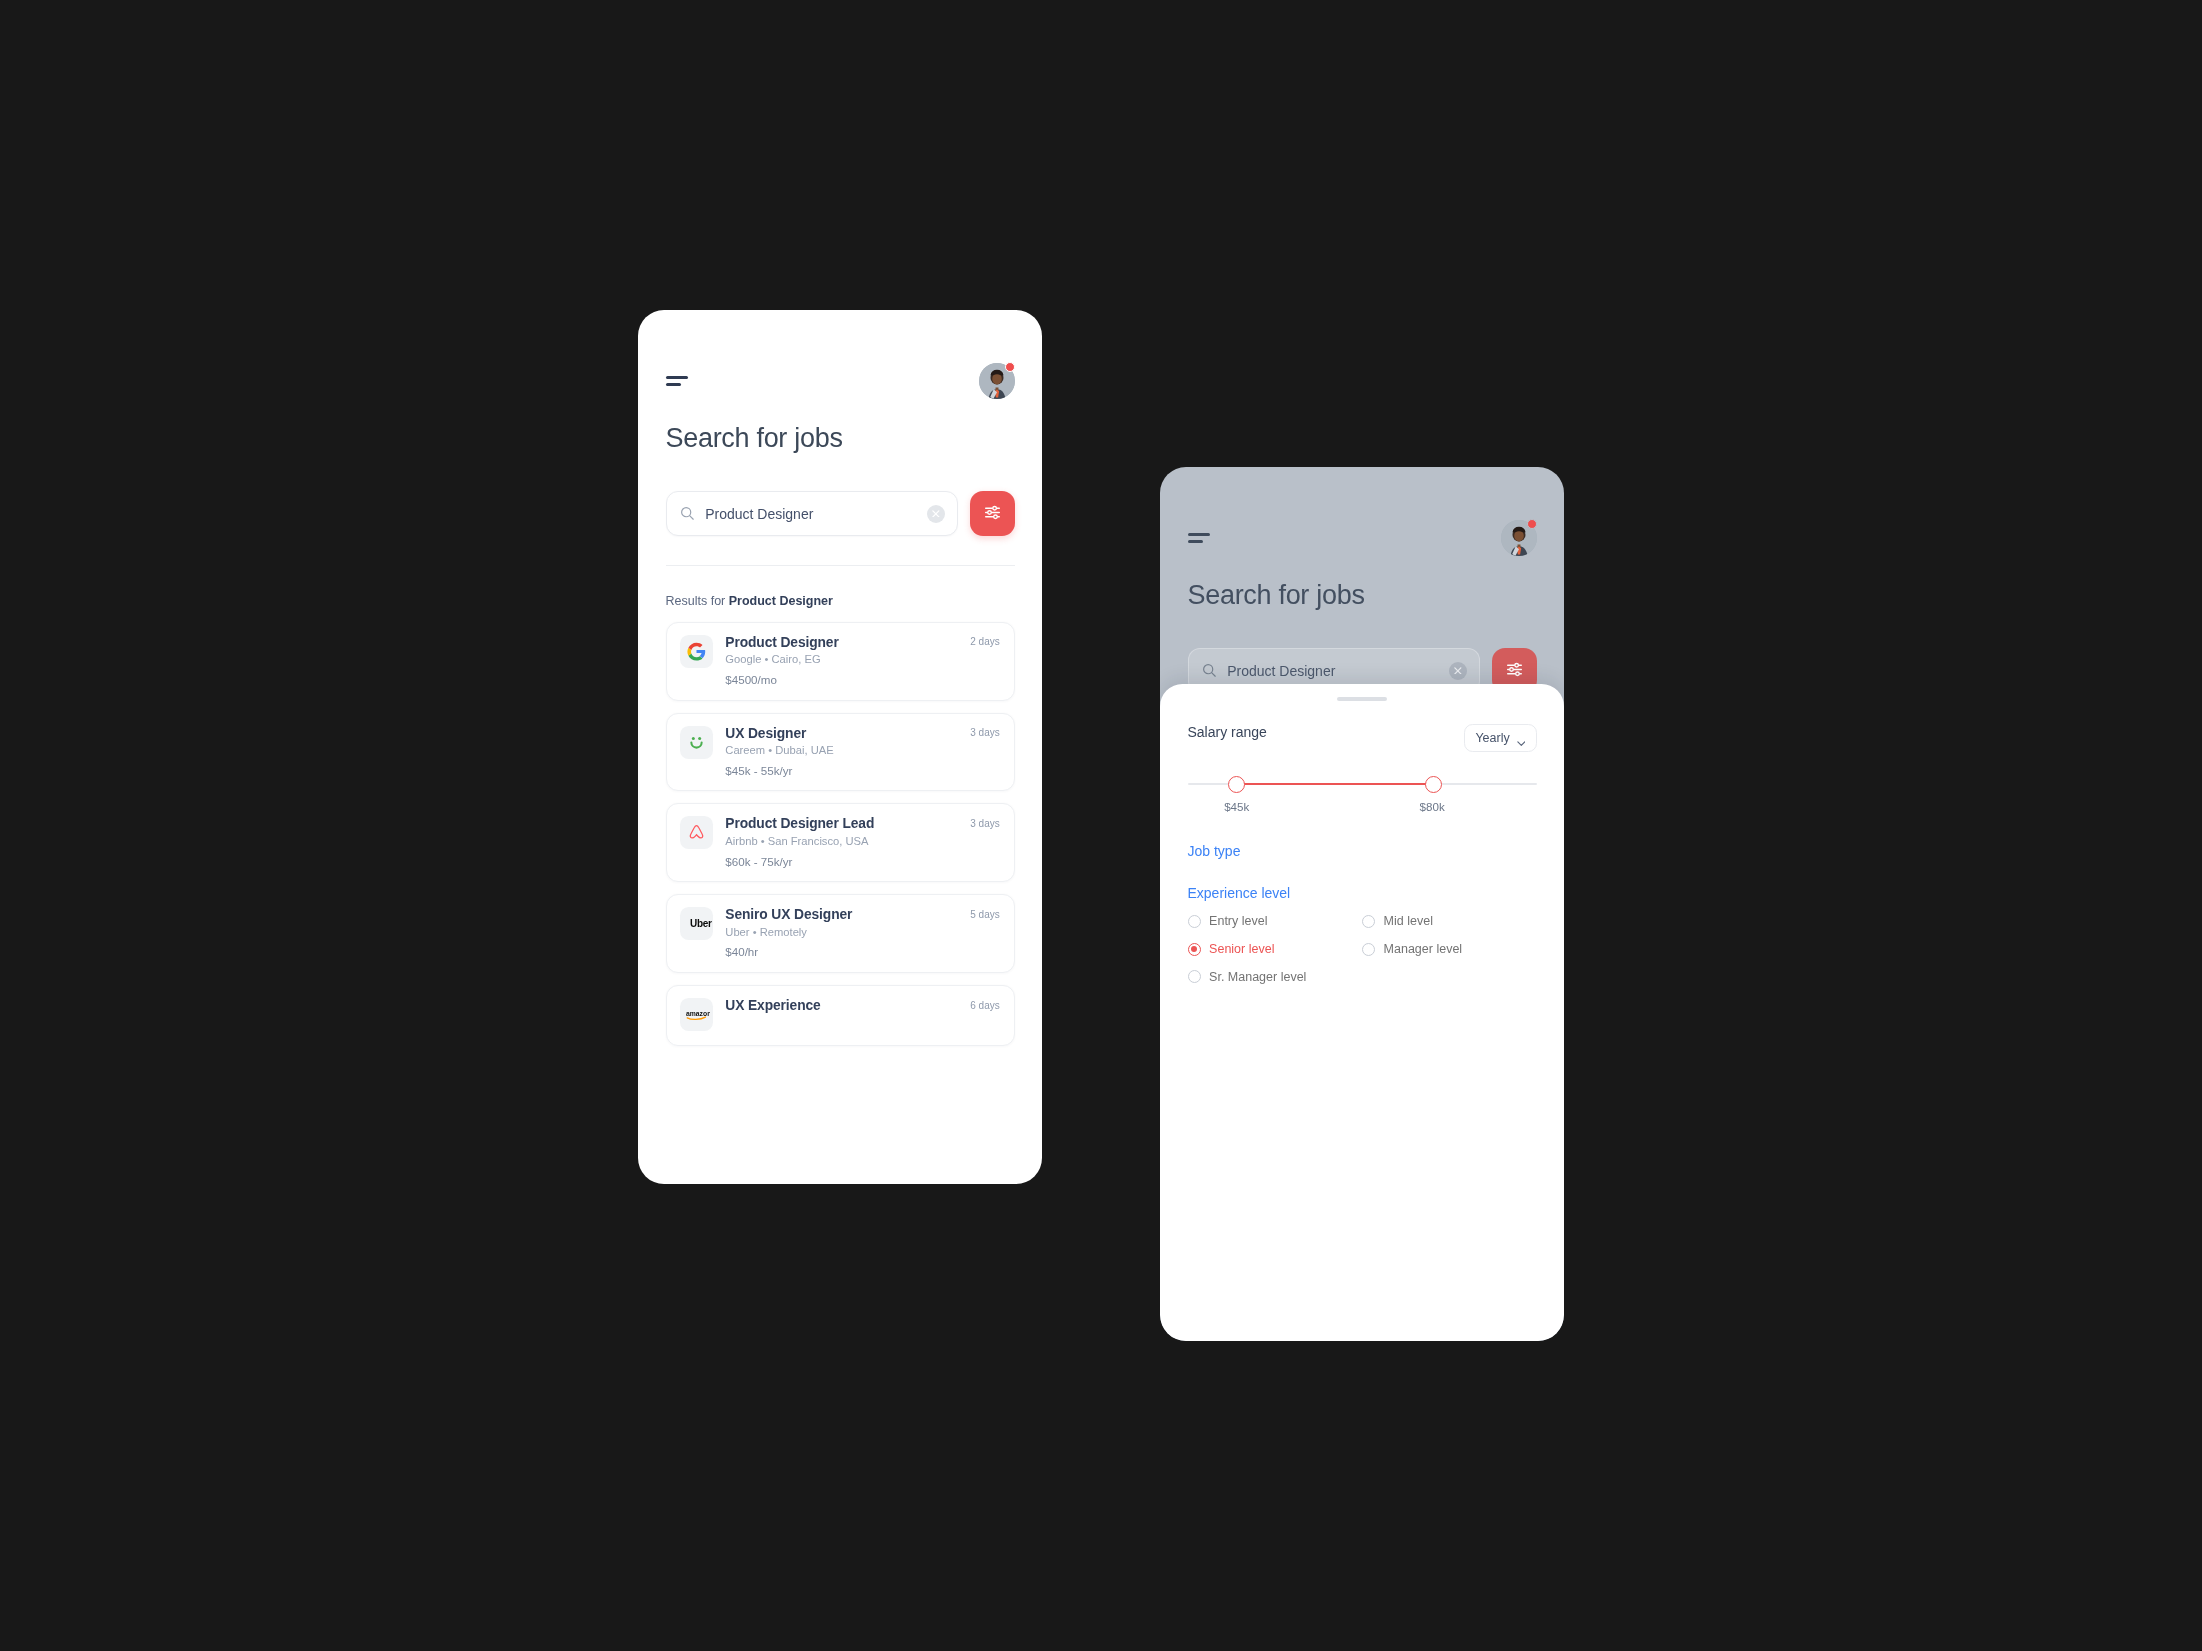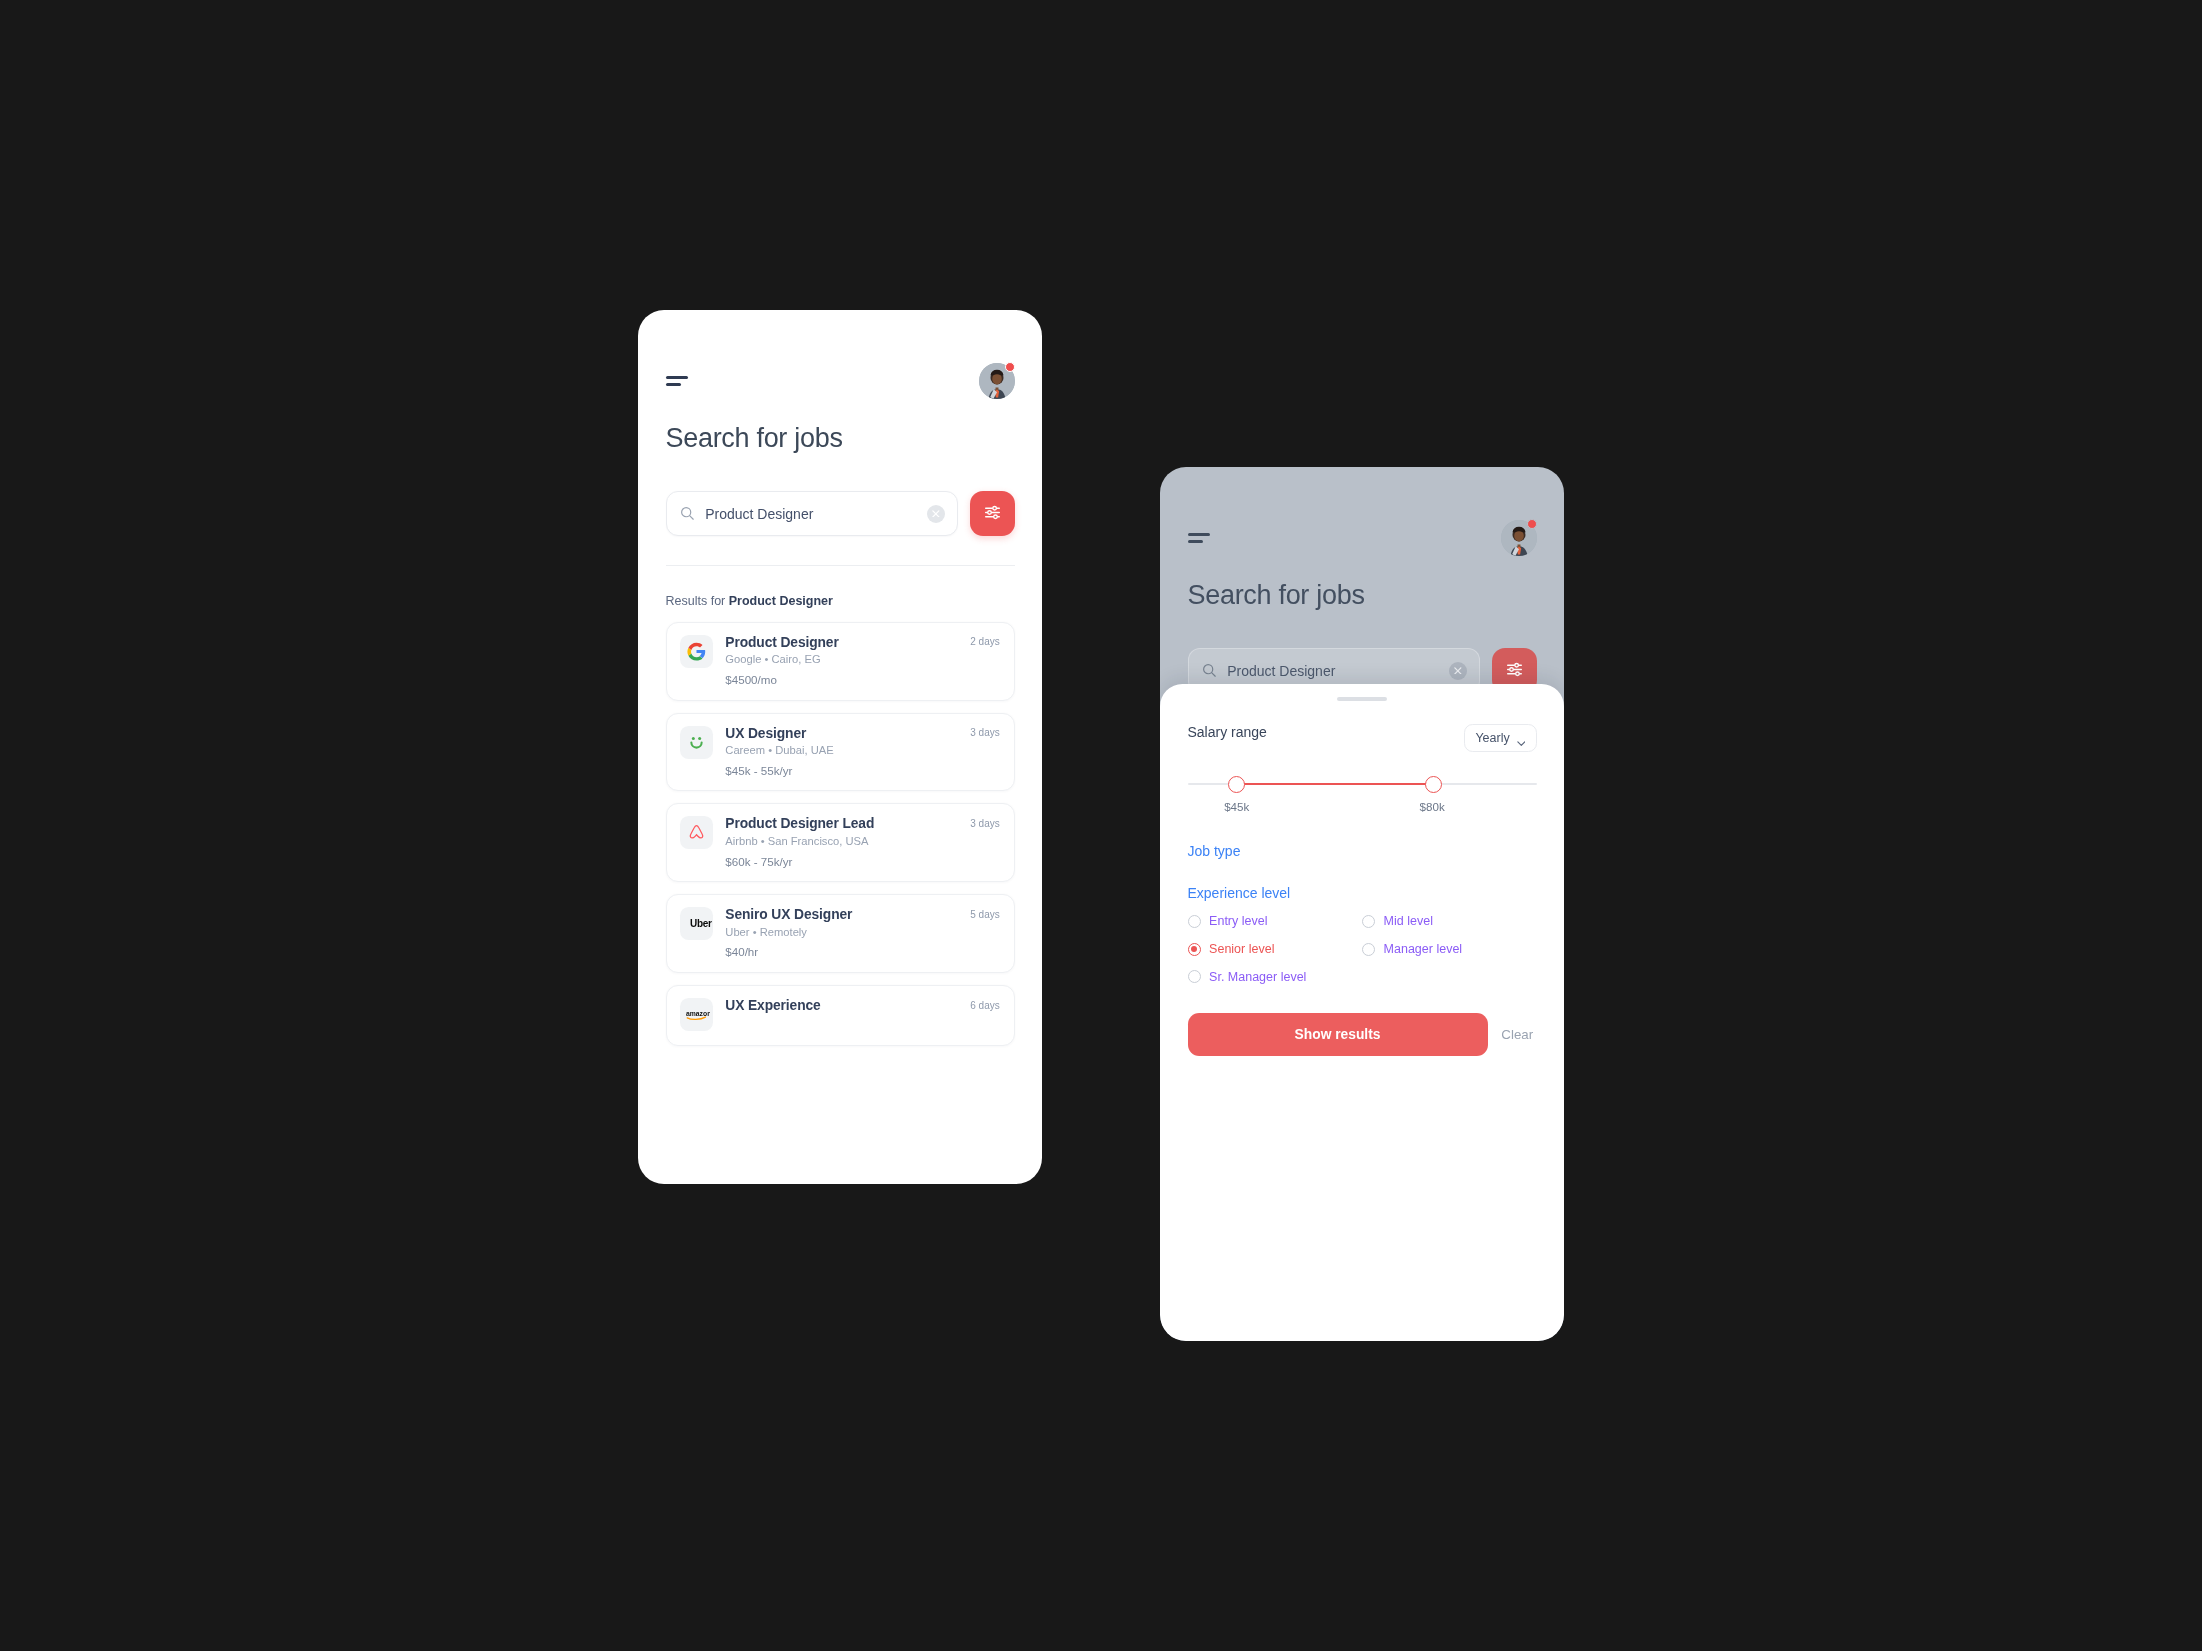--- a/index.html
+++ b/index.html
@@ -262,21 +262,21 @@
   .radio-dot {
     width: 13px; height: 13px; border-radius: 50%;
     border: 1.3px solid #c9ced6; background: #fff;
     flex: 0 0 auto; position: relative;
   }
   .radio-item.sel .radio-dot { border-color: #ec5454; }
   .radio-item.sel .radio-dot::after {
     content: ""; position: absolute; left: 2.6px; top: 2.6px;
     width: 6px; height: 6px; border-radius: 50%; background: #ec5454;
   }
-  .radio-label { font-size: 12.5px; color: #8b5cf6; }
+  .radio-label { font-size: 12.5px; color: #737373; }
   .radio-item.sel .radio-label { color: #ec5454; }
 
   .actions { margin-top: 29px; display: flex; align-items: center; gap: 13.8px; }
   .primary-btn {
     flex: 1;
     height: 43px;
     border-radius: 11.2px;
     background: #ec5e5e;
     color: #fff;
     font-size: 13.8px;
@@ -553,20 +553,16 @@
       <div class="radio-item">
         <span class="radio-dot"></span>
         <span class="radio-label">Manager level</span>
       </div>
       <div class="radio-item">
         <span class="radio-dot"></span>
         <span class="radio-label">Sr. Manager level</span>
       </div>
     </div>
 
-    <div class="actions">
-      <button class="primary-btn">Show results</button>
-      <button class="clear-btn">Clear</button>
-    </div>
 
   </div>
 </div>
 
 
 </body></html>

